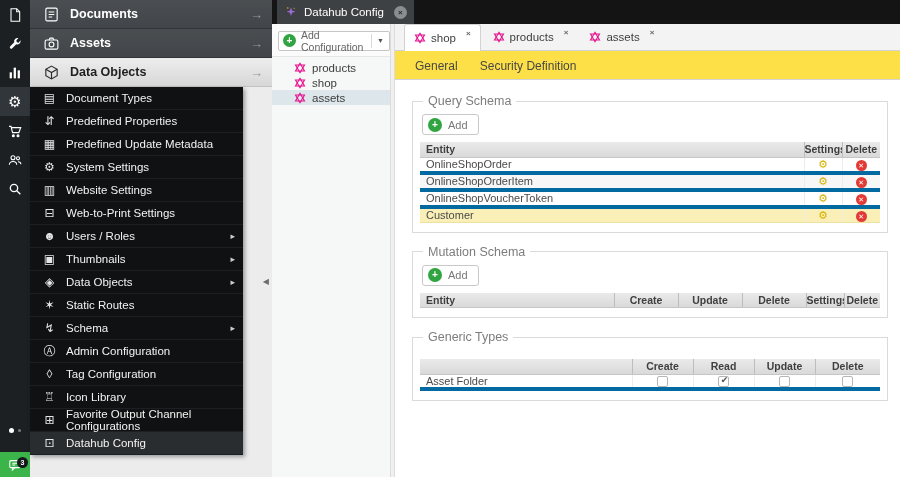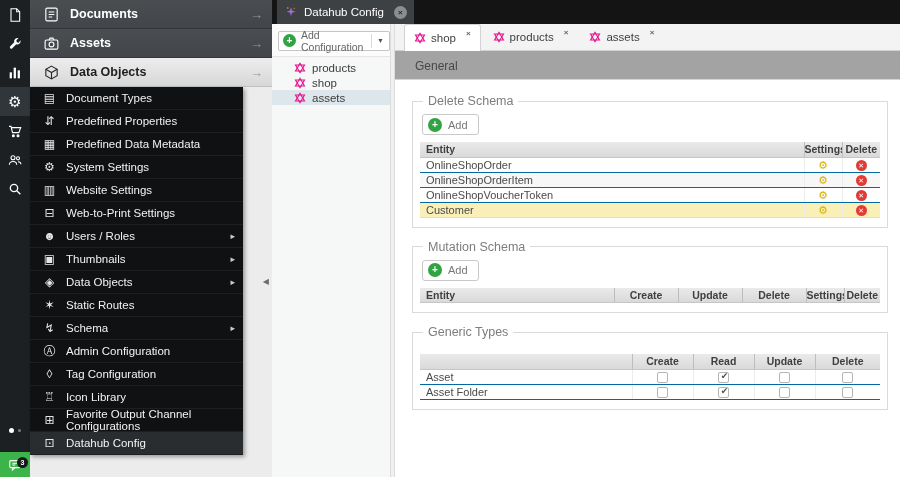--- a/index.html
+++ b/index.html
@@ -61,35 +61,35 @@
   #vsplit { left:390px; top:24px; width:5px; height:453px; background:#f0f0f0; border-left:1px solid #dcdcdc; border-right:1px solid #dcdcdc; z-index:3; }
 
   
   #main { left:395px; top:24px; width:505px; height:453px; background:#fff; z-index:2; }
   #tabstrip { height:27px; background:#f3f3f3; border-bottom:1px solid #d2d2d2; display:flex; align-items:flex-end; padding-left:9px; }
   .tab { display:flex; align-items:center; height:26px; padding:0 9px; font-size:11.5px; color:#404040; gap:5px; margin-right:3px; }
   .tab.active { background:#fff; border:1px solid #d2d2d2; border-bottom:none; border-radius:3px 3px 0 0; height:27px; margin-bottom:-1px; }
   .tab svg { width:12px; height:12px; flex:none; }
   .tab-close { font-size:8px; color:#666; margin-left:5px; align-self:flex-start; margin-top:4px; font-weight:bold; }
 
-  #subtabstrip { height:29px; background:#a3a3a3; border-bottom:1px solid #d4d4d4; display:flex; align-items:flex-end; padding-left:9px; }
+  #subtabstrip { height:29px; background:#fde047; border-bottom:1px solid #d4d4d4; display:flex; align-items:flex-end; padding-left:9px; }
   .subtab { padding:6px 11px; font-size:12px; color:#474747; }
   .subtab.active { border:1px solid #d4d4d4; border-bottom:1px solid #fff; border-radius:3px 3px 0 0; margin-bottom:-1px; background:#fff; }
 
   #content { padding:14px 0 0 17px; }
   fieldset { border:1px solid #dadada; margin:0 0 12px 0; padding:2px 7px 9px; width:476px; }
   legend { font-size:12.5px; color:#7d7d7d; padding:0 5px; margin-left:3px; }
   .add-btn { display:inline-flex; align-items:center; height:21px; border:1px solid #c9c9c9; border-radius:3px; background:#fff; font-size:11px; color:#777; padding-right:10px; margin:4px 0 7px 2px; }
   .add-btn .btn-plus { width:14px; height:14px; line-height:14px; margin:0 6px 0 5px; }
 
   table { width:100%; border-collapse:collapse; font-size:11px; color:#4a4a4a; table-layout:fixed; }
   thead th { background:linear-gradient(#eaeaea,#d9d9d9); font-weight:bold; font-size:10.5px; color:#3f3f3f; height:15px; padding:0 0 0 6px; text-align:left; border-bottom:1px solid #c6c6c6; border-left:1px solid #bdbdbd; overflow:hidden; white-space:nowrap; }
   thead th:first-child { border-left:none; }
   th.center, td.center { text-align:center; padding:0; }
-  tbody td { height:15px; padding:0 0 0 6px; border-bottom:1px solid #0369a1; overflow:hidden; white-space:nowrap; }
+  tbody td { height:15px; padding:0 0 0 6px; border-bottom:4px solid #0369a1; overflow:hidden; white-space:nowrap; }
   tbody tr.alt { background:#f7f7f7; }
   tbody tr.highlight { background:#faefb7;margin-top:28px; }
   tbody tr.highlight td { border-bottom:1px solid #eee1a0; }
   tbody td.center { border-left:1px solid #ececec; }
   .gear { color:#d6b100; font-size:11px; line-height:1; }
   .del { display:inline-block; width:11px; height:11px; border-radius:50%; background:#e23b36; color:#fff; font-size:7px; line-height:11px; text-align:center; font-weight:bold; }
   .cb { display:inline-block; width:11px; height:11px; border:1px solid #b5b5b5; border-radius:2px; background:#fff; position:relative; vertical-align:middle; }
   .cb.checked::after { content:"✔"; position:absolute; left:0; top:-2px; width:11px; font-size:9px; color:#4d4d4d; }
   td.dirty-cell { position:relative; }
   td.dirty-cell.dirty::before { content:""; position:absolute; left:0; top:0; border-top:4px solid #d83025; border-right:4px solid transparent; }
@@ -188,21 +188,21 @@
   <div class="menu-item">
       <span class="mi-icon">▤</span>
       <span>Document Types</span>
     </div>
   <div class="menu-item">
       <span class="mi-icon">⇵</span>
       <span>Predefined Properties</span>
     </div>
   <div class="menu-item">
       <span class="mi-icon">▦</span>
-      <span>Predefined Data Metadata</span>
+      <span>Predefined Update Metadata</span>
     </div>
   <div class="menu-item">
       <span class="mi-icon">⚙</span>
       <span>System Settings</span>
     </div>
   <div class="menu-item">
       <span class="mi-icon">▥</span>
       <span>Website Settings</span>
     </div>
   <div class="menu-item">
@@ -326,26 +326,27 @@
           <path d="M12 2.5 21 18H3z"></path>
           <path d="M12 21.5 3 6h18z"></path>
         </svg>
       <span>assets</span>
       <span class="tab-close">×</span>
     </div>
   </div>
 
   <div id="subtabstrip">
     <div class="subtab">General</div>
+    <div class="subtab">Security Definition</div>
   </div>
 
   <div id="content">
 
     <fieldset>
-      <legend>Delete Schema</legend>
+      <legend>Query Schema</legend>
       <div class="add-btn">
         <span class="btn-plus">+</span>
         <span>Add</span>
       </div>
       <table>
         <colgroup>
             <col>
             <col style="width:38px">
             <col style="width:38px">
           </colgroup>
@@ -424,27 +425,20 @@
             <tr>
           <th></th>
           <th class="center">Create</th>
           <th class="center">Read</th>
           <th class="center">Update</th>
           <th class="center">Delete</th>
         </tr>
           </thead>
         <tbody>
           <tr>
-            <td>Asset</td>
-            <td class="center"><span class="cb"></span></td>
-            <td class="center dirty-cell"><span class="cb checked"></span></td>
-            <td class="center"><span class="cb"></span></td>
-            <td class="center"><span class="cb"></span></td>
-          </tr>
-          <tr>
             <td>Asset Folder</td>
             <td class="center"><span class="cb"></span></td>
             <td class="center dirty-cell"><span class="cb checked"></span></td>
             <td class="center"><span class="cb"></span></td>
             <td class="center"><span class="cb"></span></td>
           </tr>
         </tbody>
       </table>
     </fieldset>
 

